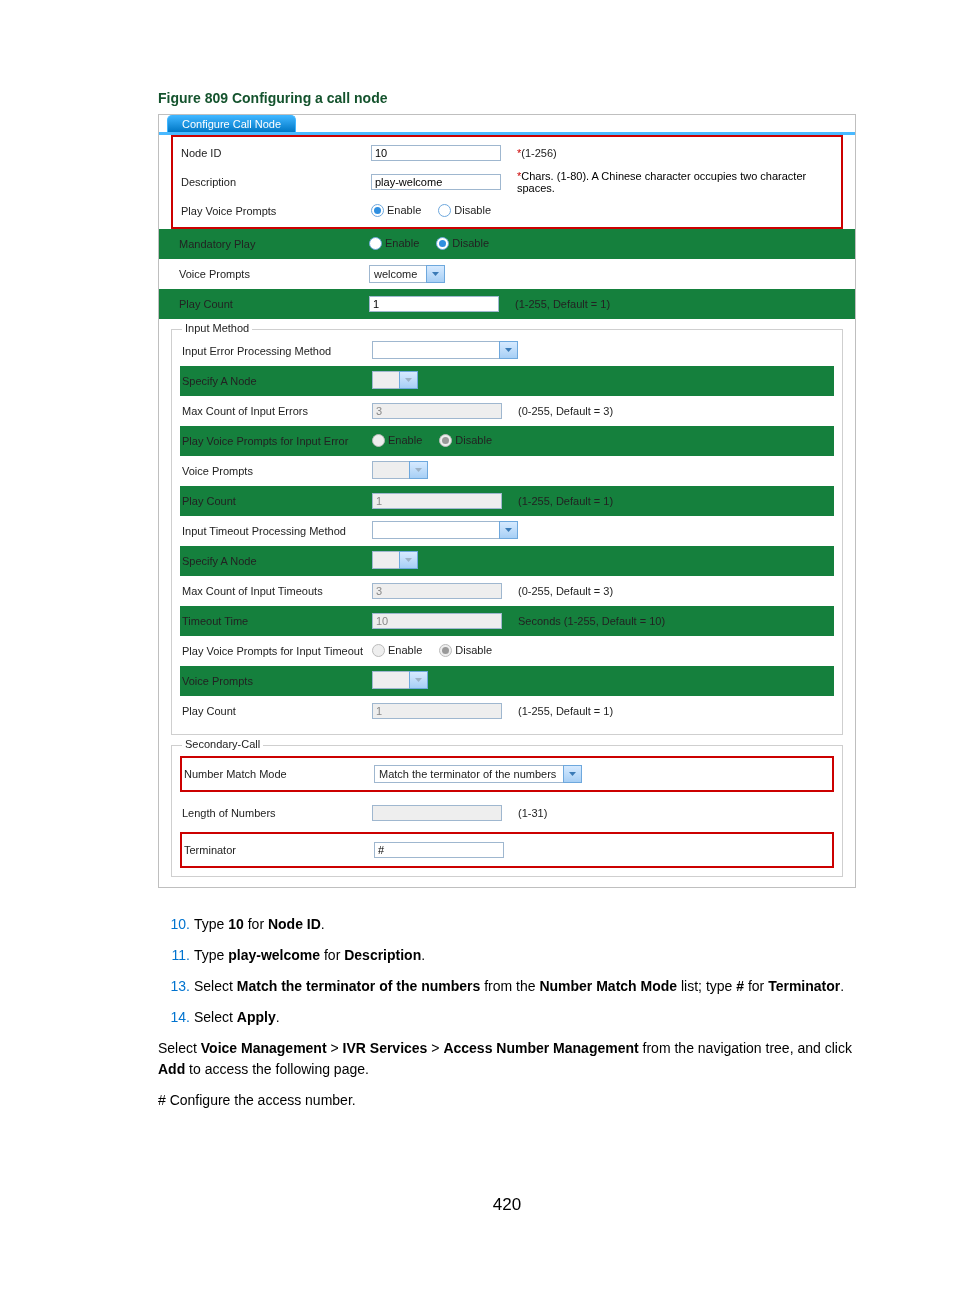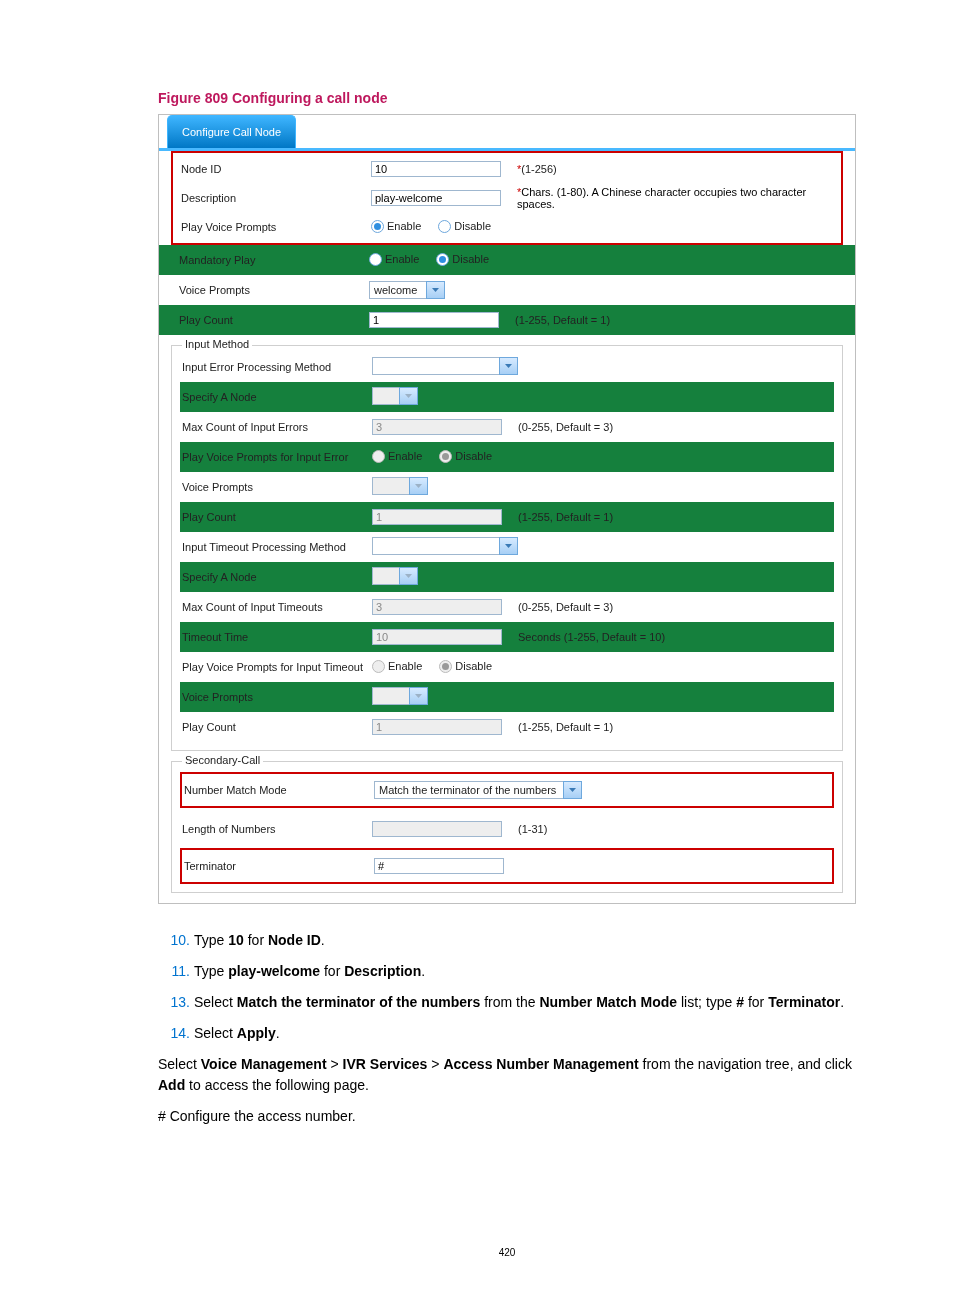--- a/index.html
+++ b/index.html
@@ -1,22 +1,22 @@
 <!DOCTYPE html>
 <html><head>
 <meta charset="utf-8">
 <style>
   html,body{margin:0;padding:0;background:#fff;font-family:Arial,Helvetica,sans-serif;color:#000}
   .page{width:954px;margin:0 auto;padding:90px 98px 60px 158px;box-sizing:border-box;position:relative}
 
-  .figure-title{color:#be185d;font-size:14px;font-weight:bold;margin-bottom:8px}
+  .figure-title{color:#14532d;font-size:14px;font-weight:bold;margin-bottom:8px}
 
   
   .form{border:1px solid #bfbfbf;font-size:11px;color:#222;background:#fff}
-  .tab{background:linear-gradient(#3eb5ff,#0077c5);color:#fff;display:inline-block;border:1px solid #3eb5ff;border-bottom:none;border-radius:5px 5px 0 0;padding:10px 14px;margin-left:8px;font-size:11px}
+  .tab{background:linear-gradient(#3eb5ff,#0077c5);color:#fff;display:inline-block;border:1px solid #3eb5ff;border-bottom:none;border-radius:5px 5px 0 0;padding:2px 14px;margin-left:8px;font-size:11px}
   .tabbar{border-bottom:3px solid #49b9ff}
   .row{display:flex;align-items:center;padding:4px 20px;min-height:22px}
   .row.alt{background:#15803d}
   .row .lbl{flex:0 0 190px}
   .row .ctl{flex:0 0 140px}
   .row .hint{flex:1;padding-left:6px}
   .redstar{color:#cc0000}
   .red-hint{color:#000}
   .red-hint .star{color:#cc0000}
 
@@ -40,21 +40,21 @@
   .redbox .row{padding:3px 8px}
   .form>.redbox:first-of-type{margin-top:0}
 
   
   ol.steps{list-style:none;padding:0;margin:26px 0 0 0}
   ol.steps li{display:flex;margin-bottom:10px;font-size:14px;line-height:1.5}
   ol.steps .n{color:#0073cf;font-weight:normal;flex:0 0 32px;text-align:right;margin-right:4px}
   ol.steps .tx{flex:1}
   .para{font-size:14px;margin:10px 0;line-height:1.5}
 
-  .pagenum{text-align:center;font-size:10px;margin-top:120px}
+  .pagenum{text-align:center;font-size:17px;margin-top:84px}
   b{font-weight:bold}
 </style>
 </head>
 <body>
 
 <div class="page">
   <div class="figure-title">Figure 809 Configuring a call node</div>
 
   <div class="form">
     <div class="tabbar">

